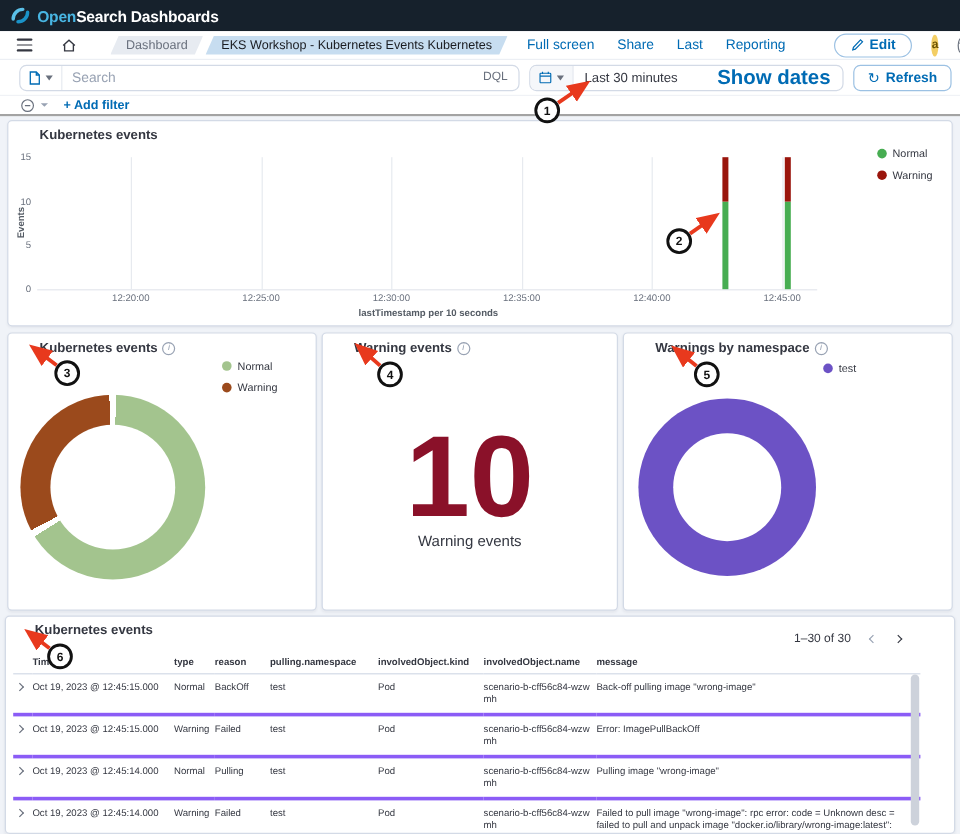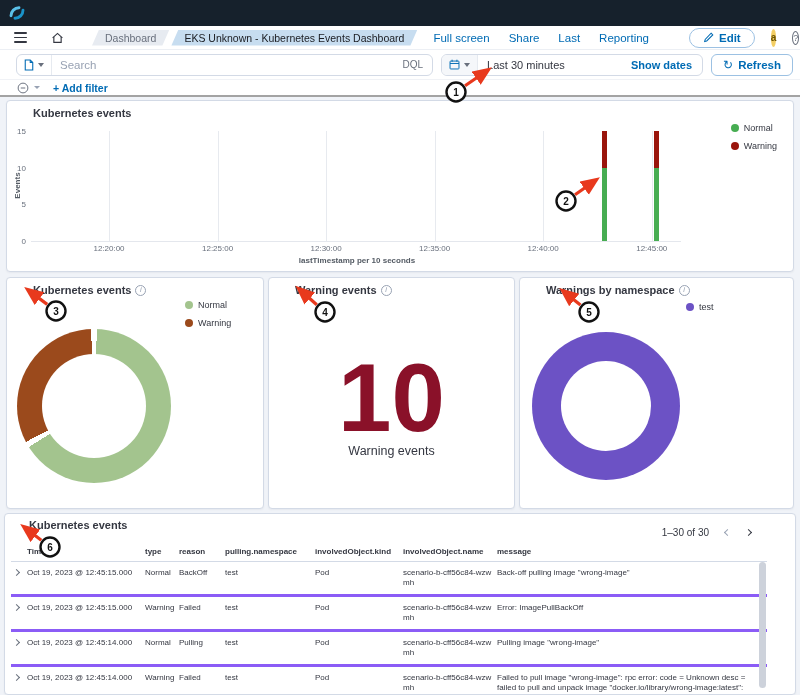--- a/index.html
+++ b/index.html
@@ -37,21 +37,21 @@
   .query-row { height:30px; background:#fff; display:flex; align-items:center; padding:0 5px 0 16px; gap:8px; border-bottom:1px solid #f0f2f6; }
   .search-box { flex:1; height:22px; border:1px solid #d3dae6; border-radius:6px; background:#fff; display:flex; align-items:center; }
   .search-left { display:flex; align-items:center; gap:4px; padding:0 7px; height:100%; border-right:1px solid #e6eaf0; }
   .caret { width:0; height:0; border-left:3.5px solid transparent; border-right:3.5px solid transparent; border-top:4px solid #69707d; display:inline-block; }
   .search-input { flex:1; border:none; outline:none; font-size:11.5px; color:#343741; padding:0 8px; font-family:"Liberation Sans",sans-serif; background:transparent; }
   .search-input::placeholder { color:#98a2b3; }
   .dql { font-size:10px; color:#69707d; margin-right:9px; cursor:pointer; }
   .date-box { width:262px; height:22px; border:1px solid #d3dae6; border-radius:6px; background:#fff; display:flex; align-items:center; overflow:hidden; }
   .date-cal { display:flex; align-items:center; gap:4px; padding:0 7px; height:100%; background:#f5f7fa; border-right:1px solid #e6eaf0; cursor:pointer; }
   .date-text { font-size:11px; color:#343741; padding:0 9px; flex:1; white-space:nowrap; cursor:pointer; }
-  .show-dates { font-size:11px; font-weight:bold; color:#006BB4; padding:0 10px; white-space:nowrap; cursor:pointer; }
+  .show-dates { font-size:17px; font-weight:bold; color:#006BB4; padding:0 10px; white-space:nowrap; cursor:pointer; }
   .refresh-btn { display:flex; align-items:center; gap:5px; height:22px; padding:0 11px; background:#fff;
     border:1px solid #9cc1e3; border-radius:6px; color:#006BB4; font-size:11.5px; font-weight:bold; cursor:pointer; margin-right:2px; }
   .r-icon { font-size:12px; font-weight:normal; }
 
   
   .filter-row { height:17px; background:#fff; display:flex; align-items:center; gap:5px; padding:0 17px; border-bottom:2px solid #a3a3a3; }
   .tiny-caret { border-left:3px solid transparent; border-right:3px solid transparent; border-top:3.5px solid #98a2b3; width:0; height:0; }
   .add-filter { font-size:10.5px; font-weight:600; color:#006BB4; margin-left:8px; text-decoration:none; cursor:pointer; }
 
   
@@ -114,40 +114,41 @@
 
 <div class="app">
 
   <header class="top-header">
     <span style="display:flex;">
       <svg width="16" height="16" viewBox="0 0 20 20">
         <path d="M2.5 13.5 A 10 10 0 0 1 12.5 3.5" stroke="#5bc0e8" stroke-width="3.6" fill="none" stroke-linecap="round"></path>
         <path d="M17.5 6.5 A 10 10 0 0 1 7.5 16.5" stroke="#1a93c9" stroke-width="3.6" fill="none" stroke-linecap="round"></path>
       </svg>
     </span>
+    <span class="brand"><span class="brand-open">Open</span><span class="brand-rest">Search Dashboards</span></span>
   </header>
 
   <nav class="nav-bar">
     <button class="icon-btn">
         <span class="burger">
           <span></span>
           <span></span>
           <span></span>
         </span>
       </button>
     <span class="vdiv"></span>
     <button class="icon-btn">
       <svg width="13" height="13" viewBox="0 0 16 16" fill="none" stroke="#343741" stroke-width="1.4">
         <path d="M2 8.5L8 3l6 5.5"></path>
           <path d="M3.5 7.5V14h9V7.5"></path>
       </svg>
     </button>
     <div class="breadcrumbs">
         <span class="crumb">Dashboard</span>
-        <span class="crumb active">EKS Unknown - Kubernetes Events Dashboard</span>
+        <span class="crumb active">EKS Workshop - Kubernetes Events Kubernetes</span>
       </div>
     <div class="nav-spacer"></div>
     <div class="nav-links">
         <a class="nav-link">Full screen</a>
         <a class="nav-link">Share</a>
         <a class="nav-link">Last</a>
         <a class="nav-link">Reporting</a>
       </div>
     <button class="edit-btn">
       <span style="display:flex;">

